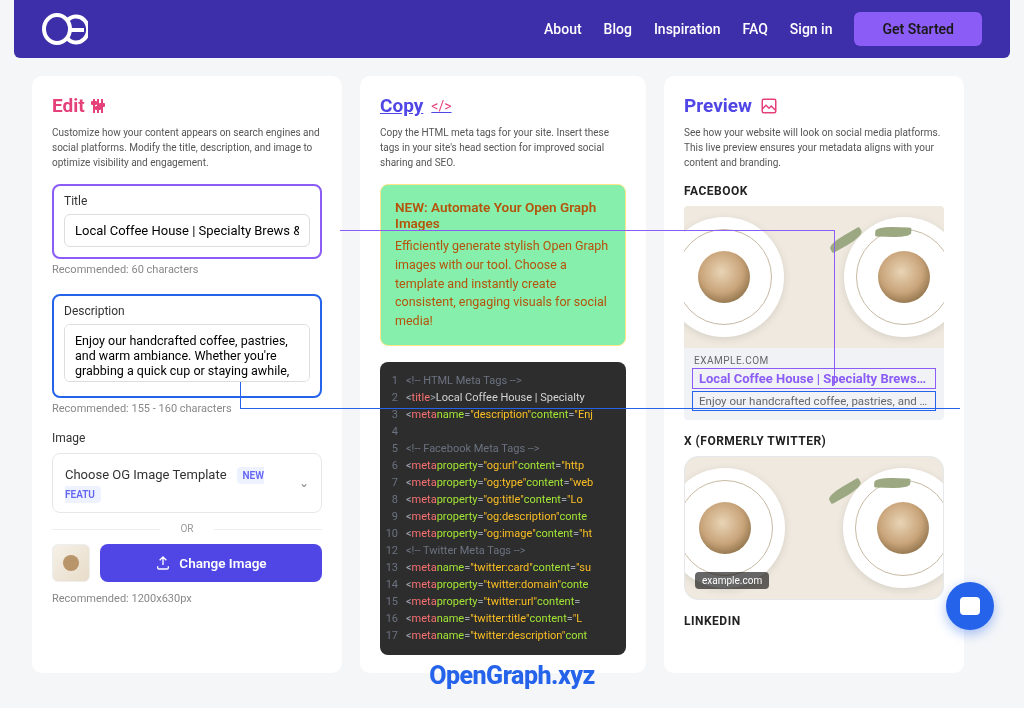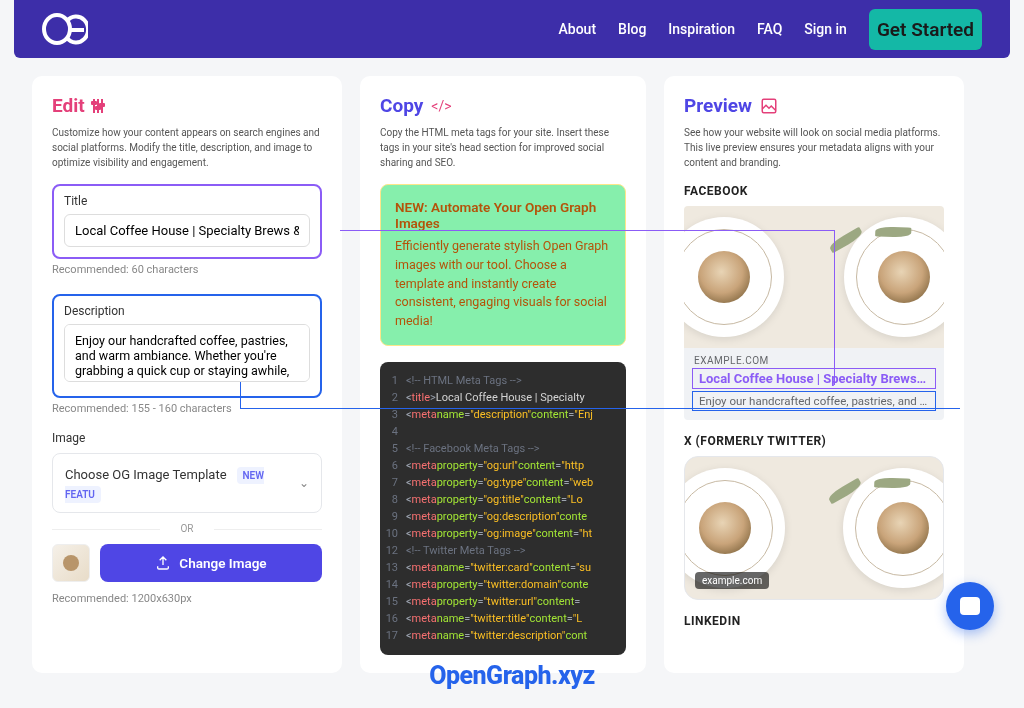--- a/index.html
+++ b/index.html
@@ -2,29 +2,29 @@
 <html><head>
 <meta charset="utf-8">
 <style>
   * { box-sizing:border-box; margin:0; padding:0; font-family:-apple-system,BlinkMacSystemFont,"Segoe UI",Roboto,sans-serif; }
   body { background:#f5f6f8; width:1024px; height:708px; overflow:hidden; position:relative; }
   .navbar { background:#3d2ea9; height:58px; display:flex; align-items:center; justify-content:space-between; padding:0 28px; border-radius:0 0 6px 6px; margin:0 14px; }
   .logo { display:flex; align-items:center; gap:0; }
   .logo-svg{ width:46px; height:36px;}
   .nav-right { display:flex; align-items:center; gap:22px; }
   .nav-link { color:#fff; font-size:14px; font-weight:500; cursor:pointer; }
-  .btn-get-started { background:#14b8a6; color:#1a1a1a; font-size:19px; font-weight:600; padding:9px 8px; border-radius:6px; cursor:pointer; }
+  .btn-get-started { background:#8b5cf6; color:#1a1a1a; font-size:14px; font-weight:600; padding:9px 28px; border-radius:6px; cursor:pointer; }
   .container { display:flex; gap:18px; padding:18px 32px 0; }
   .col { background:#fff; border-radius:10px; padding:18px 20px; }
   .col-edit { width:310px; position:relative;}
   .col-copy { width:286px; }
   .col-preview { width:300px; }
   .card-title { font-size:19px; font-weight:700; display:flex; align-items:center; gap:8px; margin-bottom:8px; }
   .edit-title { color:#e4407a; }
-  .copy-title { color:#4f46e5; }
+  .copy-title { color:#4f46e5;text-decoration:underline; }
   .preview-title { color:#4f46e5; }
   .section-desc { font-size:10px; color:#555; line-height:1.5; margin-bottom:14px; }
   .field-label { font-size:12px; color:#333; margin-bottom:6px; display:block; }
   .title-box { border:2px solid #8b5cf6; border-radius:8px; padding:8px 10px 10px; margin-bottom:4px; position:relative; z-index:3;}
   .input { width:100%; border:1px solid #ddd; border-radius:6px; padding:8px 10px; font-size:13px; }
   .hint { font-size:11px; color:#888; margin-top:4px; }
   .desc-box { border:2px solid #2563eb; border-radius:8px; padding:8px 10px 10px; margin-top:18px; position:relative; z-index:3;}
   .textarea { width:100%; border:1px solid #ddd; border-radius:6px; padding:8px 10px; font-size:12.5px; resize:none; height:58px; overflow-y:scroll; }
   .img-label{font-size:12px; color:#333; margin:16px 0 8px;}
   .select-ogtpl { border:1px solid #e5e7eb; border-radius:8px; padding:10px 12px; display:flex; align-items:center; justify-content:space-between; cursor:pointer;}

